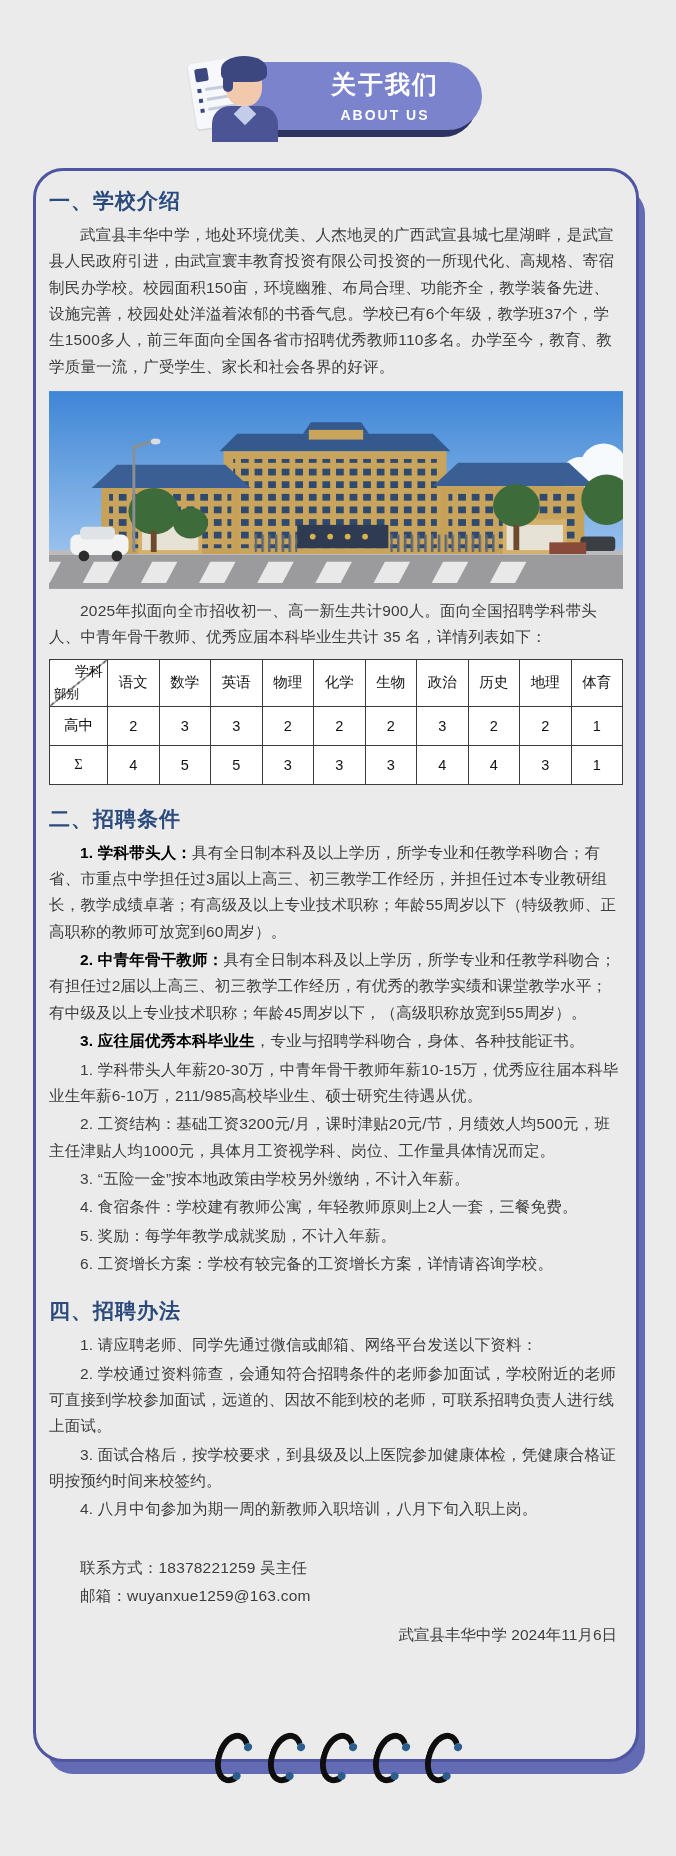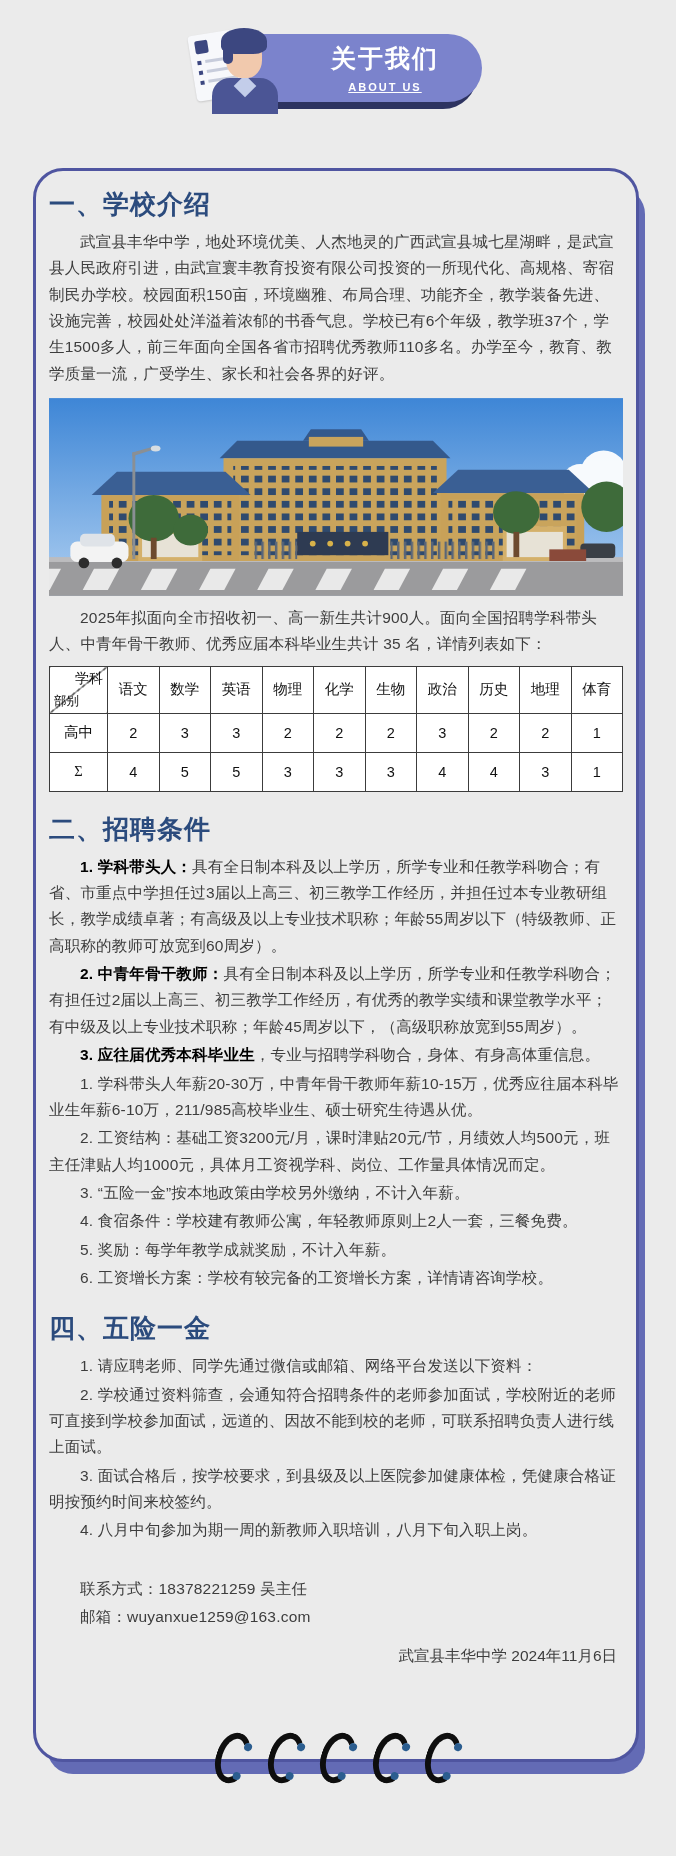--- a/index.html
+++ b/index.html
@@ -6,51 +6,51 @@
   html,body { width:676px; height:1856px; }
   body {
     position:relative;
     background:#ebebeb;
     font-family:"Liberation Sans","DejaVu Sans",sans-serif;
     color:#3d3d3d;
     overflow:hidden;
   }
 
   
-  .badge-wrap { position:absolute; top:24px; left:50%; transform:translateX(-50%); width:300px; height:92px; }
+  .badge-wrap { position:absolute; top:52px; left:50%; transform:translateX(-50%); width:300px; height:92px; }
   .badge-pill {
     position:absolute; left:56px; top:10px; width:238px; height:68px;
     background:#7b83cc; border-radius:14px 40px 40px 14px;
     box-shadow:-5px 7px 0 #2d3360;
     display:flex; flex-direction:column; align-items:center; justify-content:center;
     padding-left:44px; color:#ffffff;
   }
   .badge-cn { font-size:25px; font-weight:bold; letter-spacing:2px; line-height:1.2; }
-  .badge-en { font-size:11px; font-weight:bold; letter-spacing:2px; margin-top:8px;text-decoration:underline; }
+  .badge-en { font-size:14px; font-weight:bold; letter-spacing:2px; margin-top:8px; }
   .badge-avatar { position:absolute; left:0; top:0; width:100px; height:92px; }
   .av-doc { position:absolute; left:4px; top:8px; width:54px; height:66px; background:#f7f8fb; border-radius:4px; transform:rotate(-9deg); box-shadow:0 1px 2px rgba(0,0,0,.15); }
   .av-doc .ph { position:absolute; left:6px; top:6px; width:13px; height:13px; background:#3c4780; border-radius:2px; }
   .av-doc .ln { position:absolute; left:14px; height:3px; width:30px; background:#c7ccdb; }
   .av-doc .bt { position:absolute; left:6px; width:4px; height:4px; background:#3c4780; }
   .av-head { position:absolute; left:38px; top:12px; width:36px; height:42px; background:#f1c9ad; border-radius:46% 46% 42% 42%; }
   .av-hair { position:absolute; left:33px; top:4px; width:46px; height:26px; background:#3c4780; border-radius:50% 50% 30% 30%; }
   .av-hair::after { content:""; position:absolute; left:2px; top:14px; width:10px; height:22px; background:#3c4780; border-radius:0 0 8px 8px; }
   .av-body { position:absolute; left:24px; top:54px; width:66px; height:36px; background:#4b5595; border-radius:18px 18px 0 0; }
   .av-collar { position:absolute; left:25px; top:0px; width:16px; height:16px; background:#c3cdea; transform:rotate(45deg); }
 
   
   .card {
     position:absolute; left:33px; top:168px; width:606px; height:1594px;
     border:3px solid #4f55a0; border-radius:30px;
     box-shadow:10px 16px 0 -4px #636bb5;
     padding:10px 13px 0 13px;
     overflow:hidden;
     background:#ebebeb;
   }
-  .sec-heading { color:#2b4b7d; font-size:26px; font-weight:bold; margin:20px 0 7px 0; letter-spacing:1px; }
+  .sec-heading { color:#2b4b7d; font-size:21px; font-weight:bold; margin:20px 0 7px 0; letter-spacing:1px; }
   .sec-heading.first { margin-top:6px; }
   .para { font-size:15.5px; line-height:1.7; text-indent:2em; color:#3d3d3d; margin:2px 0; letter-spacing:.2px; }
   .para b { color:#000000; }
 
   
   .photo { width:100%; height:204px; margin:8px 0 6px 0; display:block; }
 
   
   table.recruit { width:100%; border-collapse:collapse; background:#ffffff; margin:8px 0 4px 0;
     font-family:"Liberation Serif","DejaVu Serif",serif; color:#111; }
@@ -244,30 +244,30 @@
         <td class="num">4</td>
         <td class="num">3</td>
         <td class="num">1</td>
       </tr>
     </tbody>
   </table>
 
   <div class="sec-heading">二、招聘条件</div>
   <p class="para"><b>1. 学科带头人：</b><span>具有全日制本科及以上学历，所学专业和任教学科吻合；有省、市重点中学担任过3届以上高三、初三教学工作经历，并担任过本专业教研组长，教学成绩卓著；有高级及以上专业技术职称；年龄55周岁以下（特级教师、正高职称的教师可放宽到60周岁）。</span></p>
   <p class="para"><b>2. 中青年骨干教师：</b><span>具有全日制本科及以上学历，所学专业和任教学科吻合；有担任过2届以上高三、初三教学工作经历，有优秀的教学实绩和课堂教学水平；有中级及以上专业技术职称；年龄45周岁以下，（高级职称放宽到55周岁）。</span></p>
-  <p class="para"><b>3. 应往届优秀本科毕业生</b><span>，专业与招聘学科吻合，身体、有身高体重信息。</span></p>
+  <p class="para"><b>3. 应往届优秀本科毕业生</b><span>，专业与招聘学科吻合，身体、各种技能证书。</span></p>
 
   <p class="para">1. 学科带头人年薪20-30万，中青年骨干教师年薪10-15万，优秀应往届本科毕业生年薪6-10万，211/985高校毕业生、硕士研究生待遇从优。</p>
   <p class="para">2. 工资结构：基础工资3200元/月，课时津贴20元/节，月绩效人均500元，班主任津贴人均1000元，具体月工资视学科、岗位、工作量具体情况而定。</p>
   <p class="para">3. “五险一金”按本地政策由学校另外缴纳，不计入年薪。</p>
   <p class="para">4. 食宿条件：学校建有教师公寓，年轻教师原则上2人一套，三餐免费。</p>
   <p class="para">5. 奖励：每学年教学成就奖励，不计入年薪。</p>
   <p class="para">6. 工资增长方案：学校有较完备的工资增长方案，详情请咨询学校。</p>
 
-  <div class="sec-heading">四、五险一金</div>
+  <div class="sec-heading">四、招聘办法</div>
   <p class="para">1. 请应聘老师、同学先通过微信或邮箱、网络平台发送以下资料：</p>
   <p class="para">2. 学校通过资料筛查，会通知符合招聘条件的老师参加面试，学校附近的老师可直接到学校参加面试，远道的、因故不能到校的老师，可联系招聘负责人进行线上面试。</p>
   <p class="para">3. 面试合格后，按学校要求，到县级及以上医院参加健康体检，凭健康合格证明按预约时间来校签约。</p>
   <p class="para">4. 八月中旬参加为期一周的新教师入职培训，八月下旬入职上岗。</p>
 
   <div class="contact-block">
     <p class="para">联系方式：18378221259 吴主任</p>
     <p class="para">邮箱：wuyanxue1259@163.com</p>
   </div>
 

